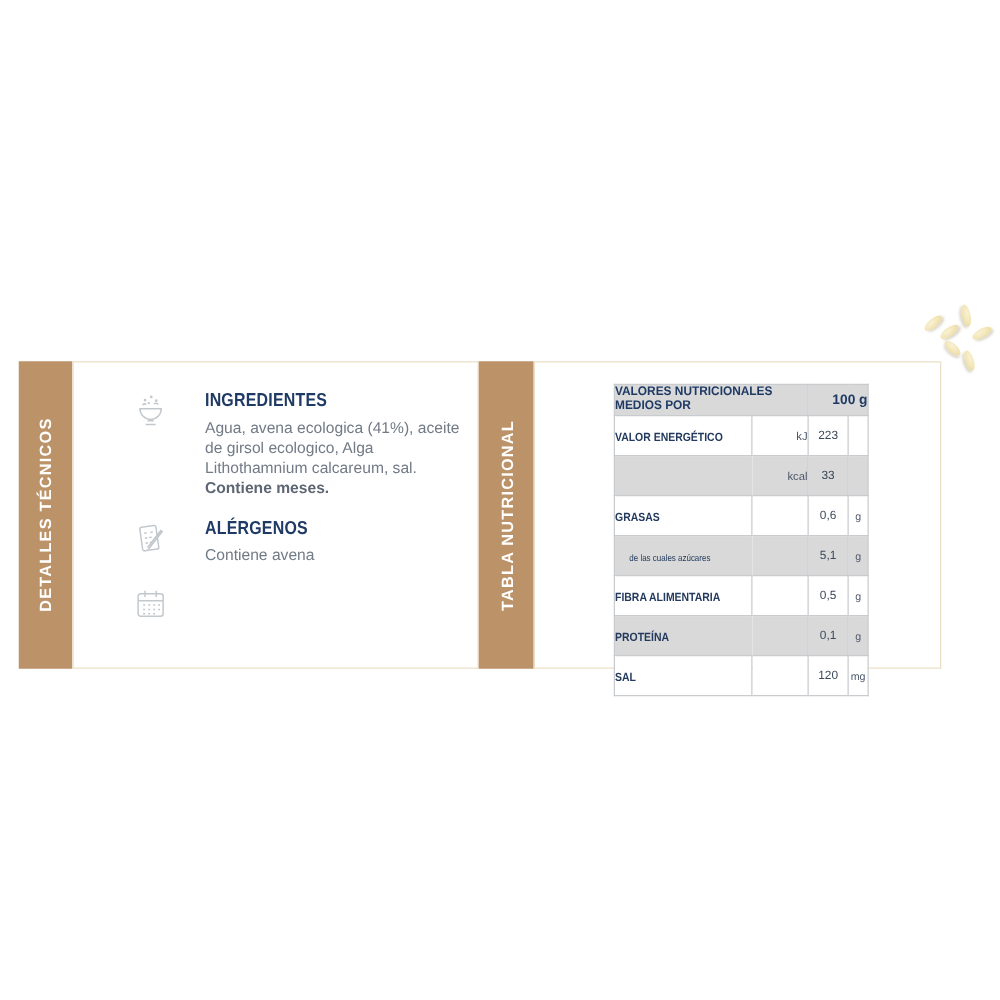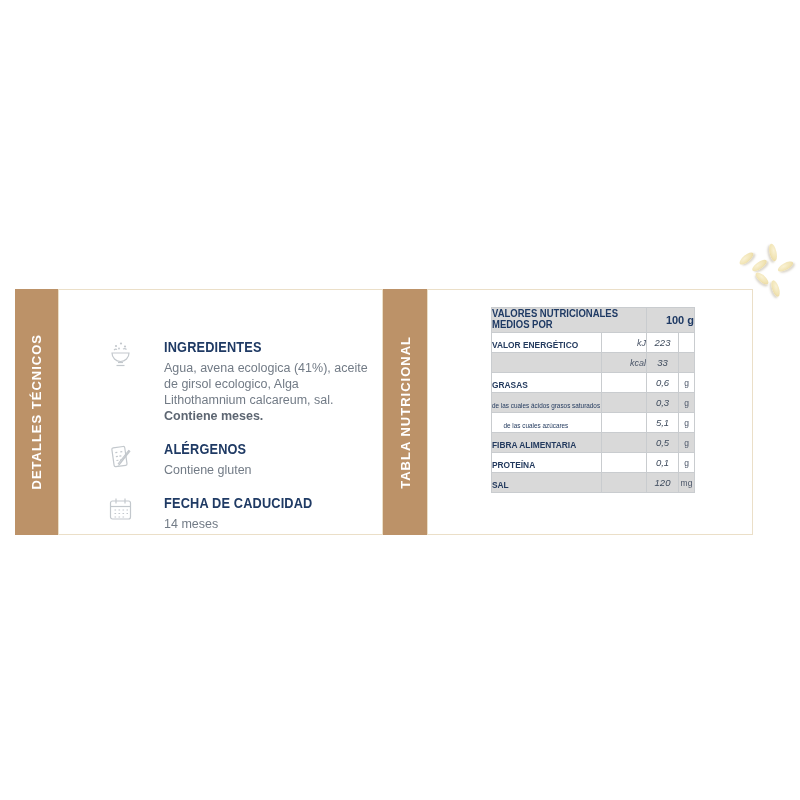--- a/index.html
+++ b/index.html
@@ -22,38 +22,38 @@
               letter-spacing:.2px;transform:scaleX(.85);transform-origin:0 50%;white-space:nowrap;}
   .item-body{margin-top:4px;color:#727b86;font-size:12.5px;line-height:16px;}
   .item-body b{color:#5d6672;}
 
   
   table.nut{position:absolute;left:63px;top:17px;border-collapse:collapse;table-layout:fixed;
             width:203px;}
   table.nut col.c1{width:110px}table.nut col.c2{width:45px}
   table.nut col.c3{width:32px}table.nut col.c4{width:16px}
   table.nut th,table.nut td{border:1px solid #c9cccf;padding:0;margin:0;overflow:hidden;}
-  table.nut tr{height:20px;}
+  table.nut tr{height:32px;}
   table.nut tr.hdr{height:16px;background:#d9d9d9;}
   table.nut tr:nth-child(odd):not(.hdr){background:#d9d9d9;}
   table.nut tr:nth-child(even){background:#ffffff;}
   th.h-label{text-align:left;padding-left:7px;}
   th.h-label .cond{display:inline-block;color:#1f3a64;font-size:10px;line-height:11px;
                    font-weight:bold;max-width:140px;white-space:normal;text-align:left;
                    transform:scaleX(.95);transform-origin:0 50%;}
   th.h-amt{color:#1f3a64;font-size:11px;font-weight:bold;text-align:right;padding-right:6px;}
   td.c-label{text-align:left;padding-left:7px;}
   td.c-label .cond{display:inline-block;color:#233a5e;font-size:9.5px;font-weight:bold;
                    white-space:nowrap;transform:scaleX(.88);transform-origin:0 50%;}
   tr.sub td.c-label .cond{font-size:7.5px;font-weight:normal;transform:scaleX(.85);}
   tr.sub-right td.c-label{padding-right:4px;padding-left:0;}
   tr.sub-right td.c-label .cond{font-size:7.5px;font-weight:normal;
                    transform:scaleX(.85);transform-origin:100% 50%;}
-  td.c-unitL{text-align:right;padding-right:5px;font-size:9px;color:#4a5568;font-style:italic;}
-  td.c-value{text-align:center;font-size:9.5px;color:#3d4a5c;font-style:italic;}
+  td.c-unitL{text-align:right;padding-right:5px;font-size:9px;color:#4a5568;}
+  td.c-value{text-align:center;font-size:9.5px;color:#3d4a5c;}
   td.c-unitR{text-align:center;font-size:8.5px;color:#4a5568;}
 
   
   .grain{position:absolute;border-radius:50%;
          background:radial-gradient(ellipse at 40% 35%,#f9f1d4 0%,#f1e4b4 55%,#e2cd92 100%);
          box-shadow:1px 2px 2px rgba(120,100,60,.25);}
   .icon-cell svg{display:block;}
 </style>
 </head>
 <body>
@@ -66,21 +66,21 @@
     <div class="grain" style="left:764px;top:249px;width:18px;height:7px;transform:rotate(78deg);"></div>
     <div class="grain" style="left:777px;top:263px;width:17px;height:7px;transform:rotate(-28deg);"></div>
     <div class="grain" style="left:754px;top:275px;width:16px;height:7px;transform:rotate(42deg);"></div>
     <div class="grain" style="left:767px;top:285px;width:17px;height:7px;transform:rotate(72deg);"></div>
   </div>
 
   <div class="vbar" style="left:15px;top:289px;width:43px;height:246px;">
     <span>DETALLES TÉCNICOS</span>
   </div>
 
-  <div class="panel" style="left:58px;top:289px;width:325px;height:246px;padding-top:48px;">
+  <div class="panel" style="left:58px;top:289px;width:325px;height:246px;padding-top:22px;">
 
     <div class="info-item">
       <div class="icon-cell">
         <svg width="27" height="30" viewBox="0 0 27 30" fill="none" stroke="#c3c8cd" stroke-width="1.2">
           <circle cx="9" cy="6" r="1.1" fill="#c3c8cd" stroke="none"></circle>
           <circle cx="14" cy="3.5" r="1.1" fill="#c3c8cd" stroke="none"></circle>
           <circle cx="18" cy="6.5" r="1.1" fill="#c3c8cd" stroke="none"></circle>
           <circle cx="12" cy="8.5" r="0.9" fill="#c3c8cd" stroke="none"></circle>
           <path d="M16 9 q2 -1 3.5 0.5"></path>
           <path d="M7 10 q1.5 -1.5 3 -0.5"></path>
@@ -106,38 +106,34 @@
             <path d="M9 10 h3 M14 10 h2" stroke-dasharray="2 1.5"></path>
             <path d="M9 14 h7" stroke-dasharray="2 1.5"></path>
             <path d="M9 18 h5" stroke-dasharray="2 1.5"></path>
           </g>
           <path d="M11 22 L22 8"></path>
           <path d="M22 8 l1.6 1.2 -11 14 -2 0.6 z" fill="#c3c8cd" stroke="none"></path>
         </svg>
       </div>
       <div class="item-text">
         <span class="item-title">ALÉRGENOS</span>
-        <div class="item-body">Contiene gluten</div>
+        <div class="item-body">Contiene avena</div>
       </div>
     </div>
 
     <div class="info-item">
       <div class="icon-cell">
         <svg width="27" height="27" viewBox="0 0 27 27" fill="none" stroke="#c3c8cd" stroke-width="1.2">
           <rect x="3.5" y="5" width="20" height="18" rx="2"></rect>
           <path d="M9 2.5 v5 M18 2.5 v5"></path>
           <path d="M3.5 10.5 h20"></path>
           <path d="M7.5 14 h2 M11.5 14 h2 M15.5 14 h2 M19.5 14 h1.5" stroke-dasharray="1.6 2"></path>
           <path d="M7.5 17.5 h2 M11.5 17.5 h2 M15.5 17.5 h2 M19.5 17.5 h1.5" stroke-dasharray="1.6 2"></path>
           <path d="M7.5 21 h2 M11.5 21 h2 M15.5 21 h2" stroke-dasharray="1.6 2"></path>
         </svg>
-      </div>
-      <div class="item-text">
-        <span class="item-title">FECHA DE CADUCIDAD</span>
-        <div class="item-body">14 meses</div>
       </div>
     </div>
   </div>
 
   <div class="vbar" style="left:383px;top:289px;width:44px;height:246px;">
     <span>TABLA NUTRICIONAL</span>
   </div>
 
   <div class="panel" style="left:427px;top:289px;width:326px;height:246px;">
     <table class="nut">
@@ -165,26 +161,20 @@
         <td class="c-unitL">kcal</td>
         <td class="c-value">33</td>
         <td class="c-unitR"></td>
       </tr>
       <tr>
         <td class="c-label"><span class="cond">GRASAS</span></td>
         <td class="c-unitL"></td>
         <td class="c-value">0,6</td>
         <td class="c-unitR">g</td>
       </tr>
-      <tr class="sub">
-        <td class="c-label"><span class="cond">de las cuales ácidos grasos saturados</span></td>
-        <td class="c-unitL"></td>
-        <td class="c-value">0,3</td>
-        <td class="c-unitR">g</td>
-      </tr>
       <tr class="sub-right">
         <td class="c-label"><span class="cond">de las cuales azúcares</span></td>
         <td class="c-unitL"></td>
         <td class="c-value">5,1</td>
         <td class="c-unitR">g</td>
       </tr>
       <tr>
         <td class="c-label"><span class="cond">FIBRA ALIMENTARIA</span></td>
         <td class="c-unitL"></td>
         <td class="c-value">0,5</td>

